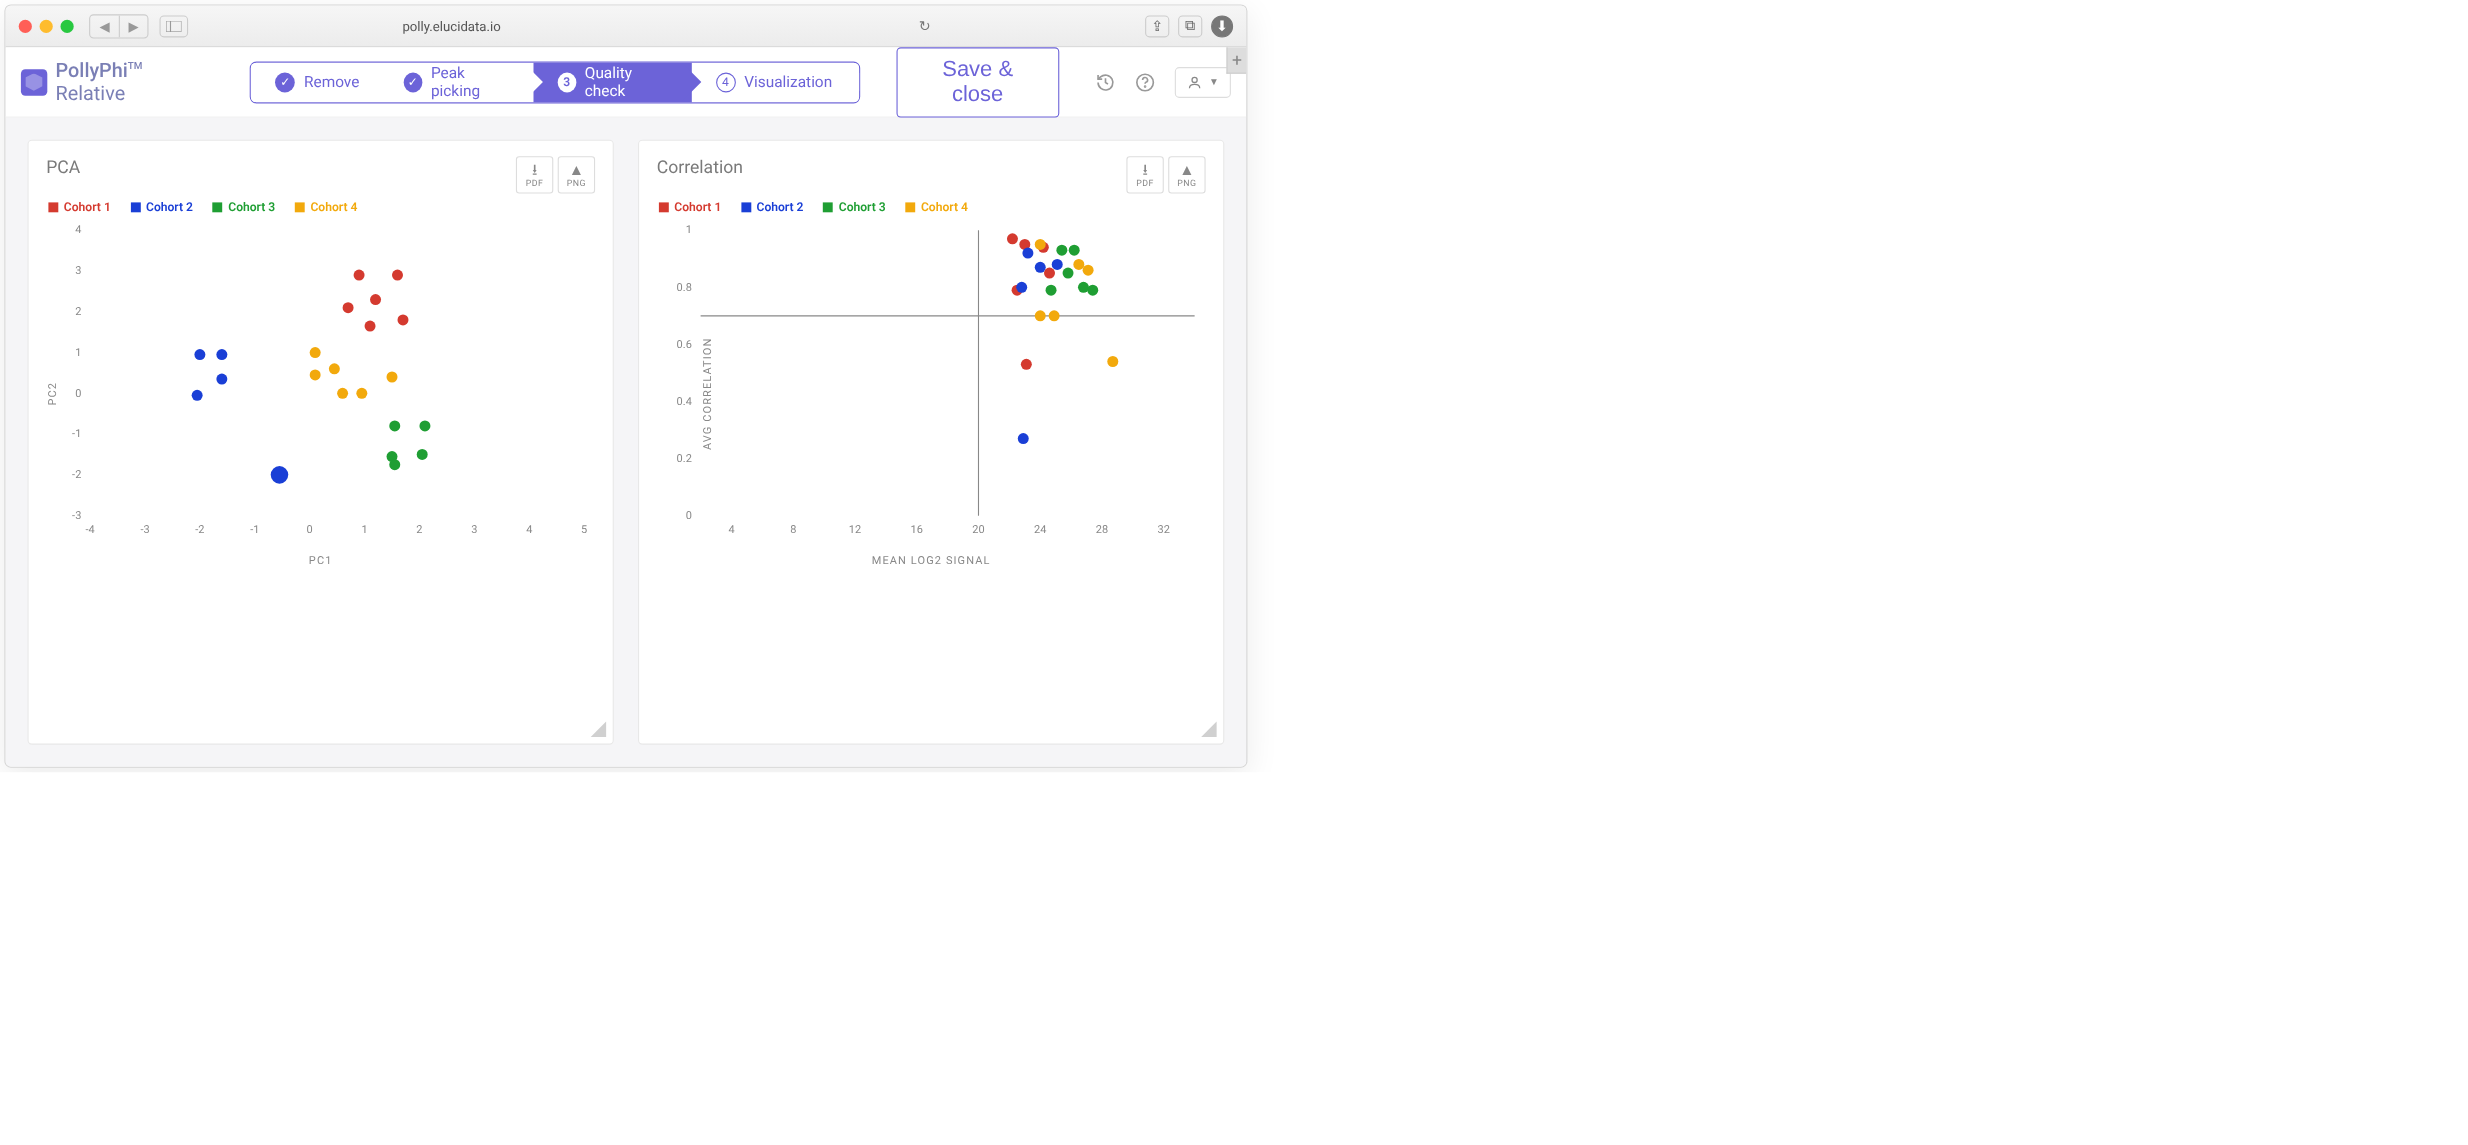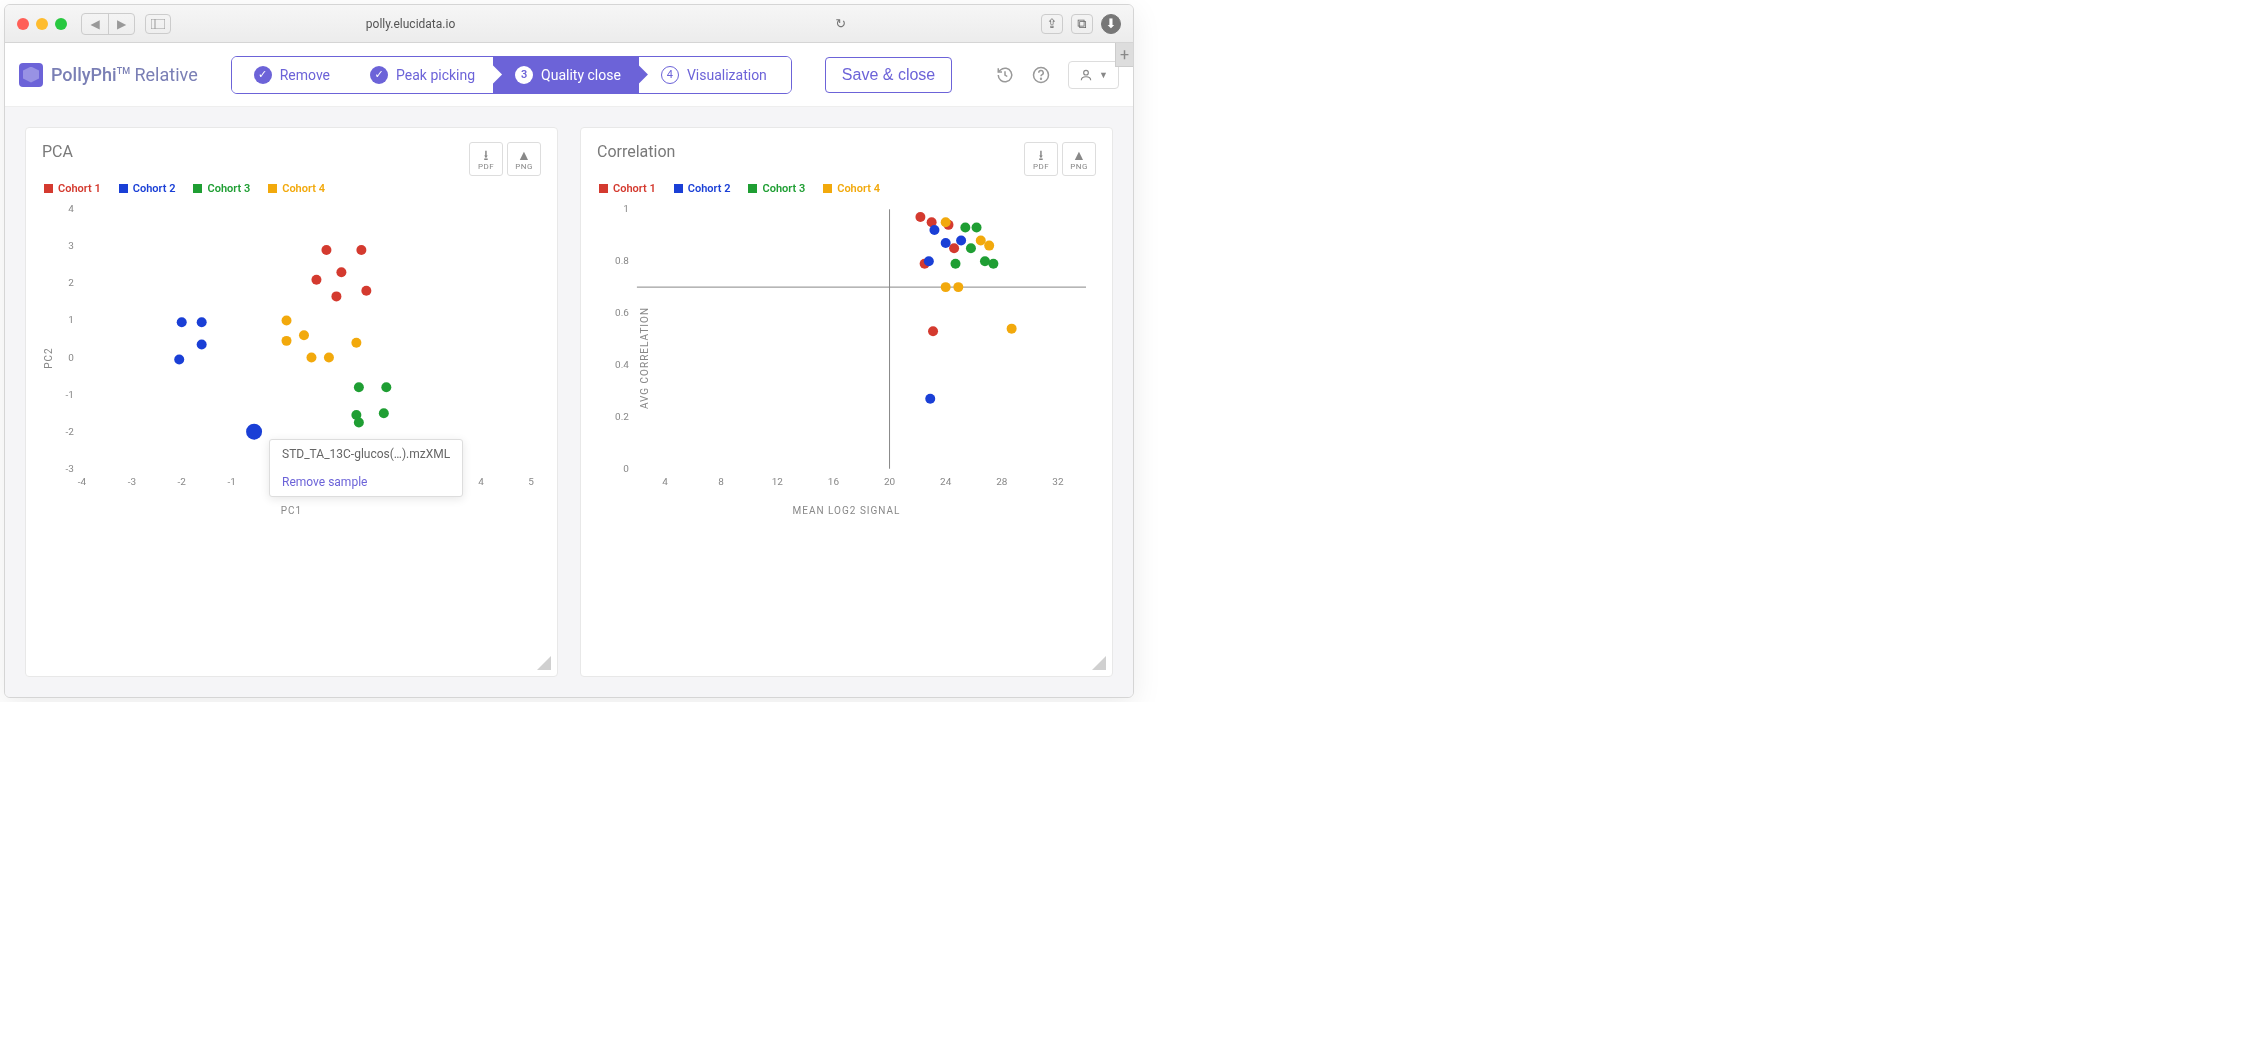--- a/index.html
+++ b/index.html
@@ -61,21 +61,21 @@
   .logo-text sup{font-size:9px;vertical-align:super;}
   .logo-sub{font-weight:400;}
   .stepper{display:flex;border:1px solid #6c63d8;border-radius:6px;overflow:hidden;height:38px;}
   .step{display:flex;align-items:center;gap:8px;padding:0 18px 0 22px;color:#6c63d8;background:#fff;font-size:14px;position:relative;}
   .step + .step{border-left:none;}
   .step::after{content:"";position:absolute;right:-9px;top:0;bottom:0;width:18px;background:inherit;clip-path:polygon(0 0,100% 50%,0 100%);z-index:1;}
   .step.active{background:#6c63d8;color:#fff;}
   .step .check{width:18px;height:18px;border-radius:50%;background:#6c63d8;color:#fff;display:flex;align-items:center;justify-content:center;font-size:11px;}
   .step.active .num{width:18px;height:18px;border-radius:50%;background:#fff;color:#6c63d8;display:flex;align-items:center;justify-content:center;font-size:11px;font-weight:600;}
   .step .num-outline{width:18px;height:18px;border-radius:50%;border:1.5px solid #6c63d8;color:#6c63d8;display:flex;align-items:center;justify-content:center;font-size:11px;}
-  .save-btn{border:1px solid #6c63d8;color:#6c63d8;background:#fff;padding:8px 16px;border-radius:4px;font-size:16px;cursor:pointer;}
+  .save-btn{border:1px solid #6c63d8;color:#6c63d8;background:#fff;padding:8px 16px;border-radius:4px;font-size:20px;cursor:pointer;}
   .header-icons{margin-left:auto;display:flex;gap:18px;align-items:center;color:#999;}
   .header-icons .ico{width:18px;height:18px;display:flex;align-items:center;justify-content:center;}
   .user-btn{border:1px solid #ddd;border-radius:4px;padding:6px 10px;display:flex;align-items:center;gap:6px;color:#888;}
   
   .content{background:#f5f5f7;padding:20px;display:flex;gap:22px;min-height:590px;position:relative;}
   .card{background:#fff;border:1px solid #e8e8e8;border-radius:4px;flex:1;padding:14px 16px;position:relative;}
   .card-head{display:flex;justify-content:space-between;align-items:flex-start;margin-bottom:6px;}
   .card-title{color:#7a7a7a;font-size:16px;font-weight:400;}
   .export{display:flex;gap:4px;}
   .export-btn{border:1px solid #ddd;width:34px;height:34px;border-radius:3px;display:flex;flex-direction:column;align-items:center;justify-content:center;color:#888;cursor:pointer;}
@@ -142,21 +142,21 @@
       <div class="step">
         <span class="check">✓</span>
         <span>Remove</span>
       </div>
       <div class="step">
         <span class="check">✓</span>
         <span>Peak picking</span>
       </div>
       <div class="step active">
         <span class="num">3</span>
-        <span>Quality close</span>
+        <span>Quality check</span>
       </div>
       <div class="step" style="padding-right:24px;">
         <span class="num-outline">4</span>
         <span>Visualization</span>
       </div>
     </div>
 
     <button class="save-btn">Save &amp; close</button>
 
     <div class="header-icons">
@@ -257,24 +257,20 @@
             <circle cx="342.5" cy="214.28571428571428" r="5" fill="#1f9e33"></circle>
             <circle cx="244.99999999999997" cy="121.42857142857144" r="5" fill="#f2a90c"></circle>
             <circle cx="262.5" cy="136.28571428571428" r="5" fill="#f2a90c"></circle>
             <circle cx="244.99999999999997" cy="141.85714285714286" r="5" fill="#f2a90c"></circle>
             <circle cx="270" cy="158.57142857142858" r="5" fill="#f2a90c"></circle>
             <circle cx="287.5" cy="158.57142857142858" r="5" fill="#f2a90c"></circle>
             <circle cx="315" cy="143.71428571428572" r="5" fill="#f2a90c"></circle>
           </svg>
         <div class="axis-label-x">PC1</div>
         
-        <div class="ctx" id="pca-ctx" style="left: 45.5%; top: 75.619%;">
-          <div class="row">STD_TA_13C-glucos(…).mzXML</div>
-          <div class="row action">Remove sample</div>
-        </div>
       </div>
       <div class="resize-handle"></div>
     </div>
 
     <div class="card">
       <div class="card-head">
         <div class="card-title">Correlation</div>
         <div class="export">
           <div class="export-btn">
             <span class="glyph">⭳</span>

